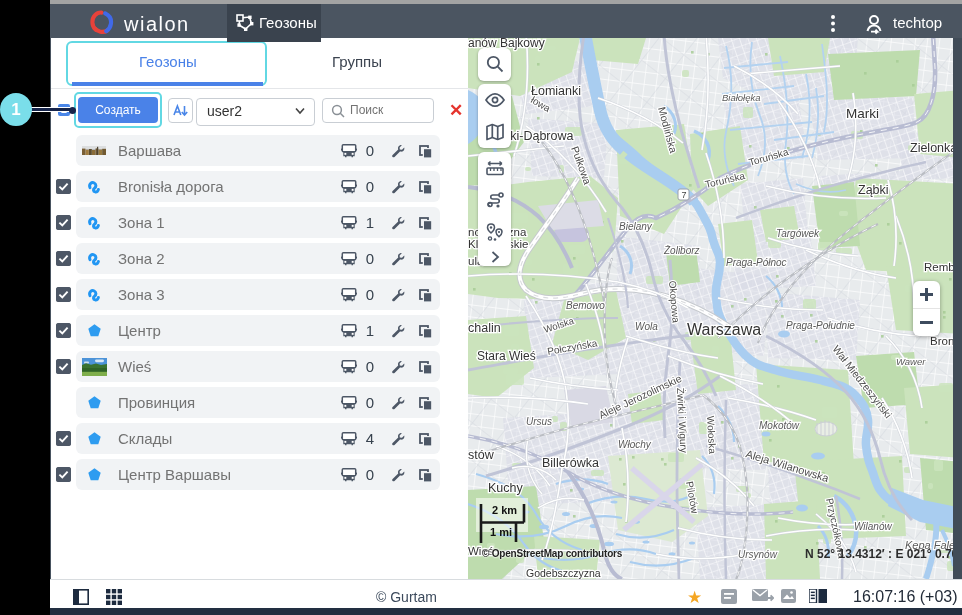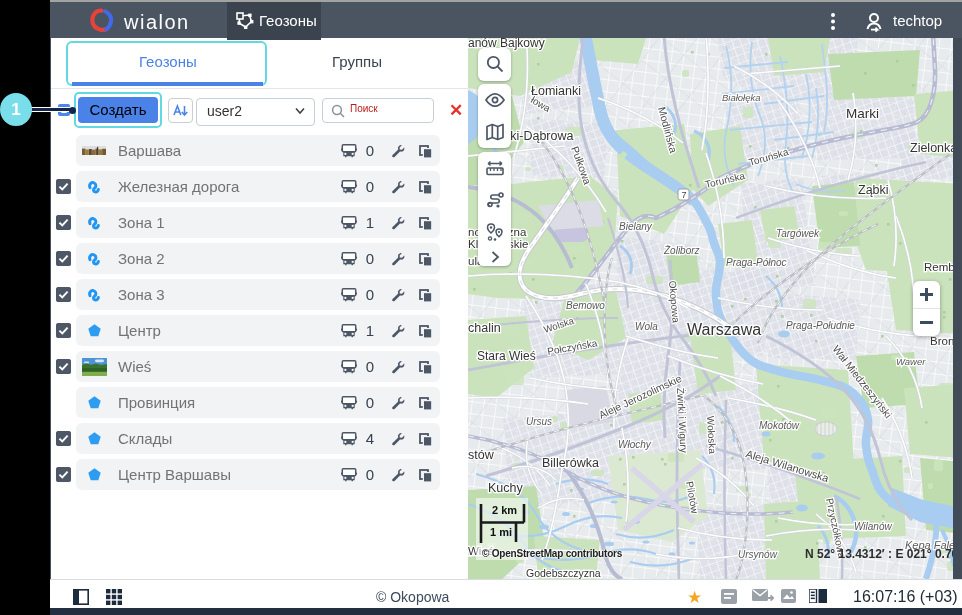--- a/index.html
+++ b/index.html
@@ -1,17 +1,17 @@
 <!DOCTYPE html>
 <html><head><meta charset="utf-8"><style>
 *{margin:0;padding:0;box-sizing:border-box}
 html,body{width:962px;height:615px;overflow:hidden;font-family:"Liberation Sans",sans-serif}
 #app{position:relative;width:962px;height:615px;background:#fff}
 #leftstrip{position:absolute;left:0;top:0;width:50px;height:615px;background:#000;z-index:30}
-#topbar{position:absolute;left:50px;top:0;width:912px;height:38px;background:#4b5561;z-index:20;border-top:2px solid #a3a3a3}
+#topbar{position:absolute;left:50px;top:0;width:912px;height:38px;background:#4b5561;z-index:20;border-top:4px solid #a3a3a3}
 #htab{position:absolute;left:177px;top:0;width:94px;height:38px;background:#3a434e}
 #panel{position:absolute;left:50px;top:38px;width:418px;height:541px;background:#fff;z-index:10}
 #map{position:absolute;left:468px;top:38px;width:494px;height:541px;overflow:hidden;z-index:5;background:#e5e5e5}
 #footer{position:absolute;left:50px;top:579px;width:912px;height:36px;background:#fff;border-top:1px solid #d8dcdf;z-index:20}
 #footbot{position:absolute;left:0;top:28px;width:912px;height:8px;background:#222f41}
 .tabtxt{position:absolute;top:15px;font-size:15px;color:#3c4450}
 #tabhl{position:absolute;left:16px;top:3px;width:201px;height:45px;border:2px solid #62d8e3;border-radius:6px}
 #tabunder{position:absolute;left:22px;top:44px;width:191px;height:4px;background:#4a82e8}
 #tabsep{position:absolute;left:0;top:50px;width:418px;height:1px;background:#e4e6e9}
 .btn{position:absolute;border:1px solid #c9ced4;border-radius:4px;background:#fff}
@@ -527,21 +527,21 @@
           </svg>
         </div>
       </div><div id="zoombox">
         <svg style="position:absolute;left:5px;top:5px" width="17" height="17" viewBox="0 0 17 17">
           <path d="M8.5 2 L8.5 15 M2 8.5 L15 8.5" stroke="#3d4b5e" stroke-width="3"></path>
         </svg>
         <div style="position:absolute;left:0;top:27px;width:27px;height:1px;background:#e4e4e4"></div>
         <svg style="position:absolute;left:5px;top:33px" width="17" height="17" viewBox="0 0 17 17">
           <path d="M2 8.5 L15 8.5" stroke="#3d4b5e" stroke-width="3"></path>
         </svg>
-      </div><div style="position:absolute;left:8px;top:460px;width:52px;height:62px;background:rgba(255,255,255,0.55)">
+      </div><div style="position:absolute;left:8px;top:460px;width:52px;height:34px;background:rgba(255,255,255,0.55)">
 <div style="position:absolute;left:16px;top:6px;font-size:11px;font-weight:700;color:#111">2 km</div>
 <div style="position:absolute;left:14px;top:28px;font-size:11px;font-weight:700;color:#111">1 mi</div>
 <svg style="position:absolute;left:0;top:0" width="52" height="50" viewBox="0 0 52 50">
 <path d="M5 6 L5 45 M5 24.5 L48 24.5 M48 6 L48 24.5 M40 24.5 L40 44" stroke="#1a1a1a" stroke-width="2.6" fill="none"></path>
 </svg>
       </div><div style="position:absolute;left:14px;top:510px;font-size:10px;font-weight:700;color:#222;letter-spacing:-0.2px;text-shadow:0 0 2px #fff,0 0 2px #fff,0 0 2px #fff">© OpenStreetMap contributors</div><div style="position:absolute;left:337px;top:509px;font-size:12px;font-weight:700;color:#2c2c2c;white-space:nowrap">N 52° 13.4312′ : E 021° 0.7044′</div><div style="position:absolute;left:485px;top:0;width:9px;height:541px;background:#414c58"></div></div>
 
 <div id="leftstrip"></div>
 <div style="position:absolute;left:50px;top:38px;width:1px;height:541px;background:#47525e;z-index:31"></div>
 
@@ -580,41 +580,41 @@
   <div id="tabhl"></div>
   <div class="tabtxt" style="left:89px;color:#4a82e8">Геозоны</div>
   <div class="tabtxt" style="left:282px">Группы</div>
   <div id="tabunder"></div>
   <div id="tabsep"></div>
 
   <div style="position:absolute;left:8px;top:66px;width:12px;height:12px;background:#4b87e8;border-radius:2px">
     <div style="position:absolute;left:3px;top:3.5px;width:6px;height:5px;background:#fff;border-radius:1.5px"></div>
   </div>
   <div style="position:absolute;left:24px;top:54px;width:88px;height:36px;border:2px solid #62d8e3;border-radius:5px"></div>
-  <div style="position:absolute;left:28px;top:59px;width:80px;height:26px;background:#4a82e8;border-radius:4px;color:#000000;font-size:15px;text-align:center;line-height:26px">Создать</div>
+  <div style="position:absolute;left:28px;top:59px;width:80px;height:26px;background:#4a82e8;border-radius:4px;color:#ffffff;font-size:12px;text-align:center;line-height:26px">Создать</div>
   <div class="btn" style="left:118px;top:60px;width:25px;height:25px">
     <svg width="23" height="23" viewBox="0 0 23 23">
           <g fill="none" stroke="#4a86e8" stroke-width="1.6">
             <path d="M5 16 L8.4 7 L11.8 16 M6.2 13 L10.6 13"></path>
             <path d="M15.5 7 L15.5 15.5 M12.8 13 L15.5 16 L18.2 13"></path>
           </g>
         </svg>
   </div>
   <div class="btn" style="left:146px;top:60px;width:119px;height:28px">
     <div style="position:absolute;left:10px;top:4px;font-size:14px;color:#333">user2</div>
     <svg style="position:absolute;right:9px;top:8px" width="10" height="8" viewBox="0 0 10 8">
           <path d="M1 1.5 L5 6 L9 1.5" fill="none" stroke="#444" stroke-width="1.6"></path>
         </svg>
   </div>
   <div class="btn" style="left:272px;top:60px;width:112px;height:25px">
     <svg style="position:absolute;left:8px;top:5px" width="14" height="14" viewBox="0 0 14 14">
           <circle cx="6" cy="6" r="4.4" fill="none" stroke="#8a9096" stroke-width="1.5"></circle>
           <path d="M9.3 9.3 L13 13" stroke="#8a9096" stroke-width="1.5"></path>
         </svg>
-    <div style="position:absolute;left:27px;top:4px;font-size:10px;color:#b91c1c">Поиск</div>
+    <div style="position:absolute;left:27px;top:4px;font-size:12px;color:#737373">Поиск</div>
   </div>
   <div style="position:absolute;left:399px;top:62px;font-size:17px;color:#e5332d;font-weight:700">✕</div>
 
   <div id="rows">
         <div class="row" style="top:0px">
           <div class="ricon">
             <svg width="24" height="9" viewBox="0 0 24 9">
               <rect width="24" height="9" fill="#b8babc"></rect>
               <rect width="24" height="3" fill="#dcdedf"></rect>
               <rect x="0" y="2.6" width="3.4" height="6.4" fill="#7a5f35"></rect>
@@ -644,21 +644,21 @@
               <rect x="1" y="1" width="8" height="9" fill="none" stroke="#4d5766" stroke-width="1.8"></rect>
               <rect x="4.4" y="3.6" width="8.4" height="9.4" fill="#4d5766" stroke="#f1f3f5" stroke-width="1.2"></rect>
             </svg></div>
         </div>
 <div class="row" style="top:36px">
           <div class="ricon">
             <svg width="14" height="14" viewBox="0 0 14 14">
               <path d="M3 7.6 C 1.6 4.4 4.6 1.6 7.2 3 C 9.6 4.3 9.2 7 7.5 8.2 C 6 9.3 6.1 11.5 8.2 11.9 C 10 12.2 11.2 10.8 11.4 9.4" fill="none" stroke="#2196f3" stroke-width="3" stroke-linecap="round"></path>
             </svg>
           </div>
-          <div class="rname">Железная дорога</div>
+          <div class="rname">Bronisła дорога</div>
           <div class="busic"><svg width="16" height="14" viewBox="0 0 16 14">
               <rect x="1.3" y="0.8" width="13.4" height="7" rx="1" fill="#fff" stroke="#4d5766" stroke-width="1.5"></rect>
               <rect x="0" y="4.4" width="1.4" height="2.2" rx="0.5" fill="#4d5766"></rect>
               <rect x="14.6" y="4.4" width="1.4" height="2.2" rx="0.5" fill="#4d5766"></rect>
               <path d="M2.3 7.8 L13.7 7.8 L13.7 12.2 L12 12.2 L12 13.3 L10.5 13.3 L10.5 12.2 L5.5 12.2 L5.5 13.3 L4 13.3 L4 12.2 L2.3 12.2 Z" fill="#4d5766"></path>
               <rect x="3.4" y="8.9" width="1.9" height="1.9" fill="#fff"></rect>
               <rect x="10.7" y="8.9" width="1.9" height="1.9" fill="#fff"></rect>
             </svg></div>
           <div class="rcount">0</div>
           <div class="wrench"><svg width="14" height="14" viewBox="0 0 14 14">
@@ -928,21 +928,21 @@
           <rect x="5.8" y="0" width="4.4" height="4.4"></rect>
           <rect x="11.6" y="0" width="4.4" height="4.4"></rect>
           <rect x="0" y="5.8" width="4.4" height="4.4"></rect>
           <rect x="5.8" y="5.8" width="4.4" height="4.4"></rect>
           <rect x="11.6" y="5.8" width="4.4" height="4.4"></rect>
           <rect x="0" y="11.6" width="4.4" height="4.4"></rect>
           <rect x="5.8" y="11.6" width="4.4" height="4.4"></rect>
           <rect x="11.6" y="11.6" width="4.4" height="4.4"></rect>
         </g>
       </svg>
-  <div style="position:absolute;left:326px;top:9px;font-size:14px;color:#3c4a5c">© Okopowa</div>
+  <div style="position:absolute;left:326px;top:9px;font-size:14px;color:#3c4a5c">© Gurtam</div>
   <div style="position:absolute;left:637px;top:7px;font-size:17px;color:#f5a623">★</div>
   <svg style="position:absolute;left:671px;top:9px" width="16" height="15" viewBox="0 0 16 15">
         <rect x="0" y="0" width="16" height="15" rx="2" fill="#9aa1a9"></rect>
         <rect x="3" y="4" width="10" height="1.8" fill="#fff"></rect>
         <rect x="3" y="8" width="7" height="1.8" fill="#fff"></rect>
       </svg>
   <svg style="position:absolute;left:702px;top:9px" width="22" height="14" viewBox="0 0 22 14">
         <rect x="0" y="0" width="16" height="12" rx="1.5" fill="#9aa1a9"></rect>
         <path d="M1 1 L8 6.5 L15 1" fill="none" stroke="#fff" stroke-width="1.4"></path>
         <path d="M15 9 L21 9 M18.6 6.4 L21.2 9 L18.6 11.6" stroke="#9aa1a9" stroke-width="1.8" fill="none"></path>

